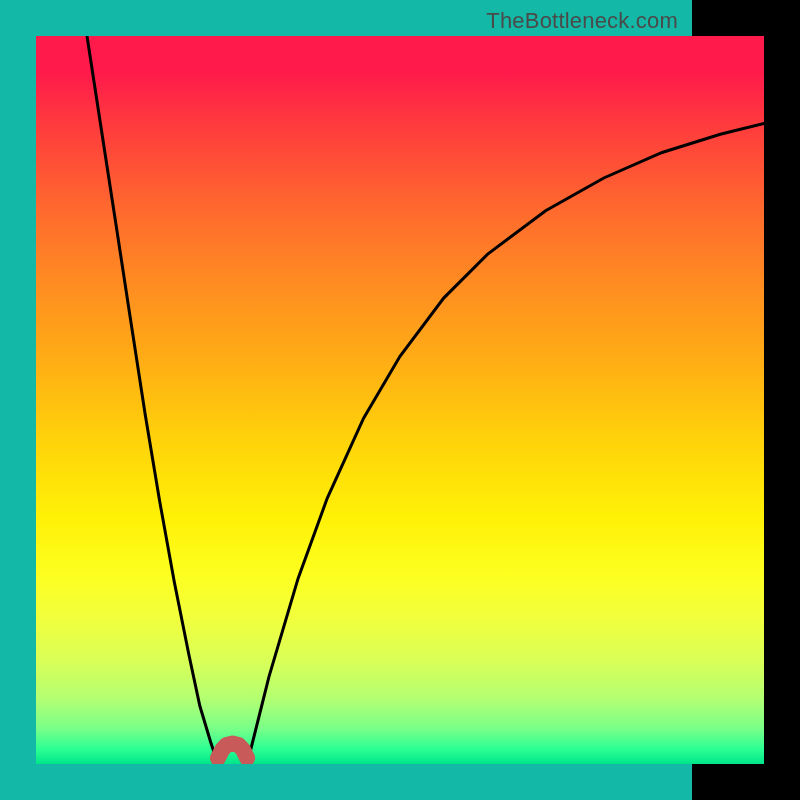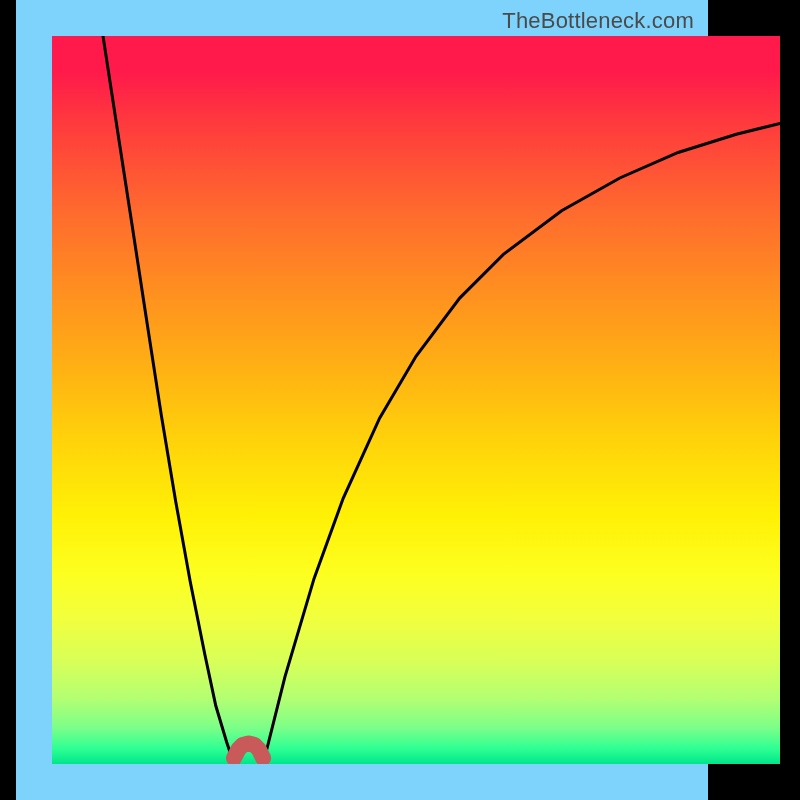--- a/index.html
+++ b/index.html
@@ -7,24 +7,24 @@
     padding: 0;
     width: 800px;
     height: 800px;
     overflow: hidden;
     background: #000;
     font-family: Arial, Helvetica, sans-serif;
   }
   .frame {
     position: absolute;
     top: 0;
-    left: 16px;
+    left: 0;
     width: 692px;
     height: 800px;
-    background: #7dd3fc;
+    background: #14b8a6;
   }
   .plot {
     position: absolute;
     top: 36px;
     left: 36px;
     width: 728px;
     height: 728px;
     background: linear-gradient(
       to bottom,
       #ff1a4b 0%,

